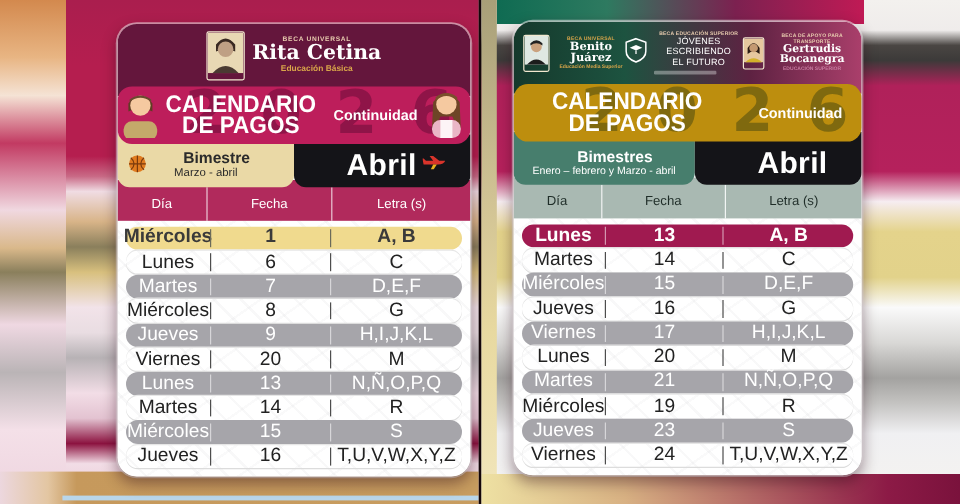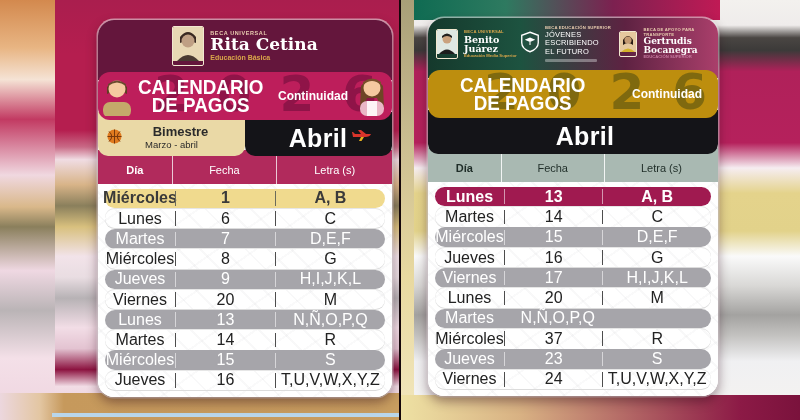--- a/index.html
+++ b/index.html
@@ -39,21 +39,21 @@
 
   
   .card{position:absolute;overflow:hidden;background:#fff;border-radius:16px;
     box-shadow:0 5px 12px rgba(40,5,20,.45),0 0 0 1.5px rgba(255,255,255,.55);
     display:flex;flex-direction:column;}
   #card-left{left:98px;top:20px;width:294px;height:377px;}
   #card-right{left:27px;top:18px;width:290px;height:378px;}
 
   
   .hdr{height:60px;padding-bottom:8px;box-sizing:border-box;position:relative;z-index:1;
-    display:flex;align-items:center;justify-content:center;}
+    display:flex;align-items:center;justify-content:center;text-align:center;}
   #card-left .hdr{background:#64163c;}
   #card-right .hdr{background:linear-gradient(90deg,#15392c 0%,#1d5340 32%,#5e2242 68%,#aa3f6b 100%);
     justify-content:space-between;padding:0 8px 8px 8px;}
   .brand{display:flex;align-items:center;gap:6px;}
   .brand-text{display:flex;flex-direction:column;line-height:1.05;}
   .eyebrow{font-size:5.5px;font-weight:bold;letter-spacing:.6px;color:#e9cdb0;}
   .brand-name{font-family:"DejaVu Serif","Liberation Serif",serif;font-weight:bold;color:#fff;}
   #card-left .brand-name{font-size:17px;}
   .brand-sub{font-size:7px;font-weight:bold;color:#d9a64a;}
   .portrait{border:1.5px solid #f2e8d0;border-radius:2px;overflow:hidden;flex:0 0 auto;}
@@ -95,21 +95,21 @@
   #card-right .bim-range{font-size:8.8px;}
   .month{font-size:25px;font-weight:800;letter-spacing:.3px;margin-left:24px;}
   .ball-icon{position:absolute;left:9px;top:50%;margin-top:-5px;}
 
   
   .tbl-hdr{margin-top:-6px;height:34px;box-sizing:border-box;padding-top:6px;position:relative;z-index:2;
     display:flex;align-items:center;font-size:11px;}
   #card-left .tbl-hdr{background:#b12a5c;color:#fff;}
   #card-right .tbl-hdr{background:#a9b9b2;color:#1f2d28;}
   .tbl-hdr .c{height:100%;display:flex;align-items:center;justify-content:center;}
-  .tbl-hdr .dia{font-weight:bold;}
+  .tbl-hdr .dia{font-weight:normal;}
   #card-left .tbl-hdr .fecha{border-left:1.5px solid rgba(255,255,255,.75);border-right:1.5px solid rgba(255,255,255,.75);}
   #card-right .tbl-hdr .fecha{border-left:1.5px solid rgba(255,255,255,.85);border-right:1.5px solid rgba(255,255,255,.85);}
 
   
   .tbl-body{flex:1;background:#fff;padding:4px 7px 6px 7px;display:flex;flex-direction:column;justify-content:space-evenly;
     background-image:repeating-linear-gradient(45deg,rgba(120,120,130,.05) 0 2px,transparent 2px 16px),
                      repeating-linear-gradient(-35deg,rgba(120,120,130,.04) 0 2px,transparent 2px 22px);}
   .row{display:flex;align-items:center;height:19.5px;border-radius:11px;font-size:16px;}
   .c{box-sizing:border-box;text-align:center;}
   .dia{width:25%;}
@@ -329,20 +329,26 @@
     <div class="cal-band">
       <span class="year-bg">2026</span>
       <span class="cal-title">
         <span>CALENDARIO</span><br>
         <span>DE PAGOS</span>
       </span>
       <span class="continuity">Continuidad</span>
     </div>
 
     <div class="bim-row">
+      <div class="bim-box bim-left">
+        <span class="bim-text">
+          <span class="bim-label">Bimestres</span>
+          <span class="bim-range">Enero – febrero y Marzo - abril</span>
+        </span>
+      </div>
       <div class="bim-box bim-right">
         <span class="month">Abril</span>
       </div>
     </div>
 
     <div class="tbl-hdr">
       <span class="c dia">Día</span>
       <span class="c fecha">Fecha</span>
       <span class="c letra">Letra (s)</span>
     </div>
@@ -374,25 +380,26 @@
           <span class="c fecha">17</span>
           <span class="c letra">H,I,J,K,L</span>
         </div>
         <div class="row r-white">
           <span class="c dia">Lunes</span>
           <span class="c fecha">20</span>
           <span class="c letra">M</span>
         </div>
         <div class="row r-gray">
           <span class="c dia">Martes</span>
+          <span class="c fecha">21</span>
           <span class="c letra">N,Ñ,O,P,Q</span>
         </div>
         <div class="row r-white">
           <span class="c dia">Miércoles</span>
-          <span class="c fecha">37</span>
+          <span class="c fecha">19</span>
           <span class="c letra">R</span>
         </div>
         <div class="row r-gray">
           <span class="c dia">Jueves</span>
           <span class="c fecha">23</span>
           <span class="c letra">S</span>
         </div>
         <div class="row r-white">
           <span class="c dia">Viernes</span>
           <span class="c fecha">24</span>

